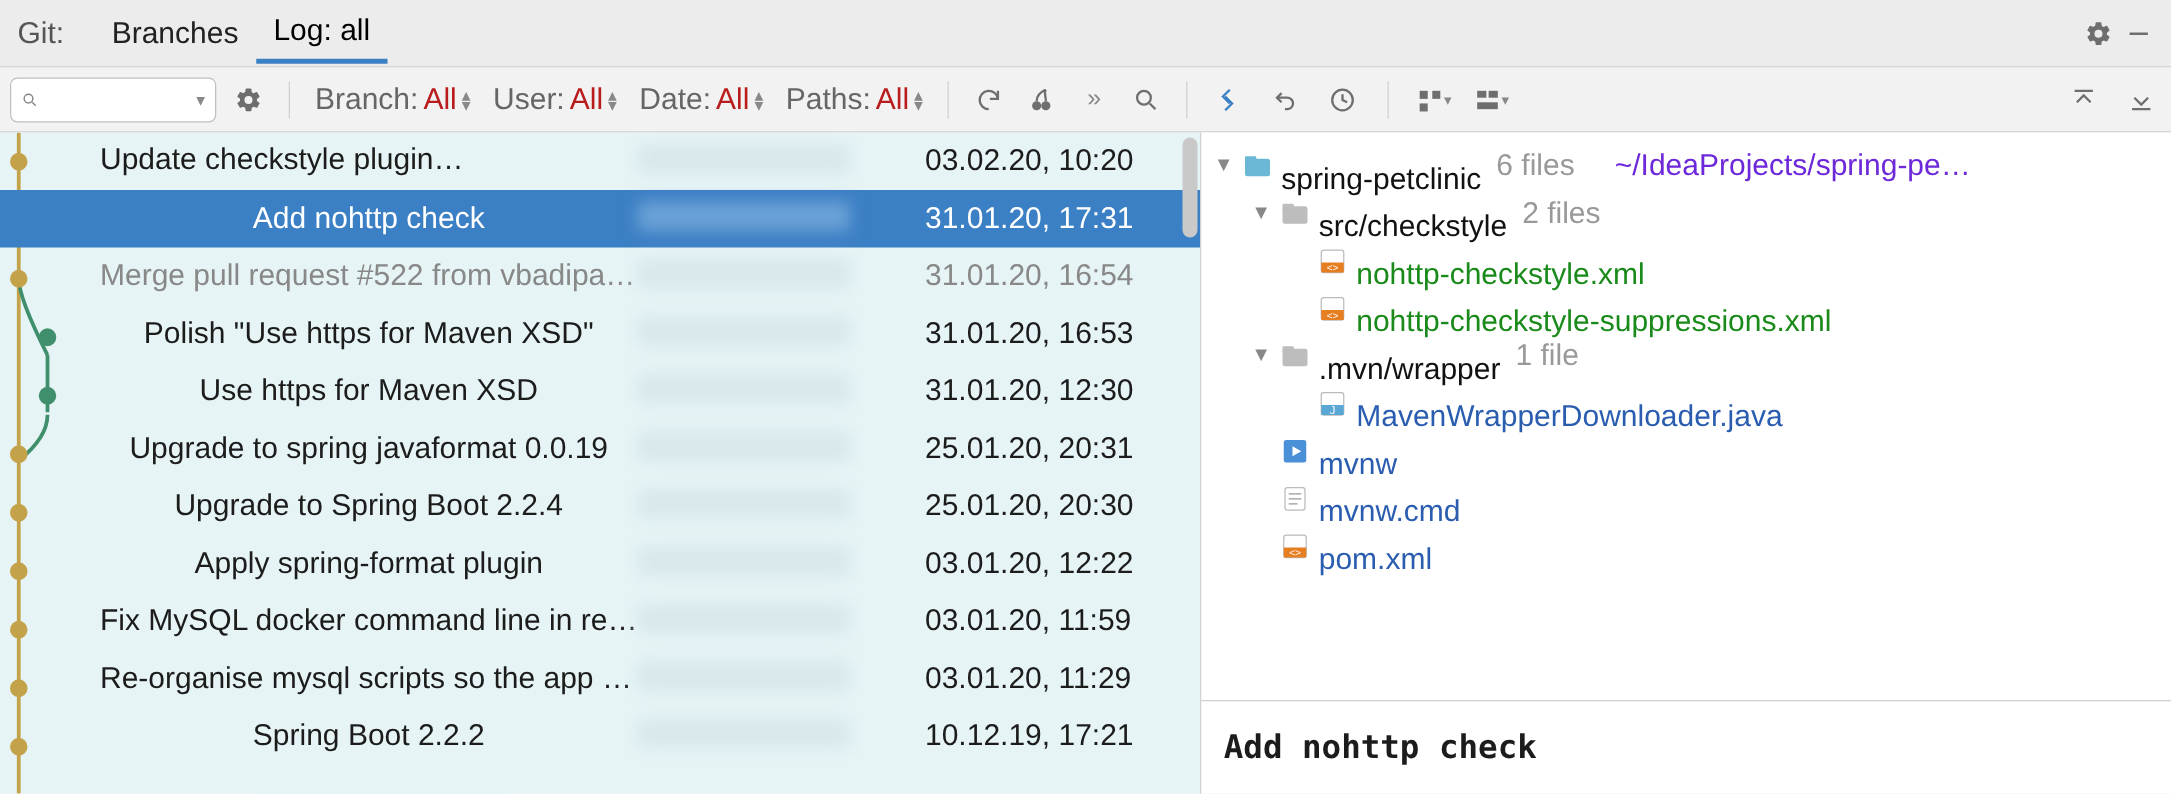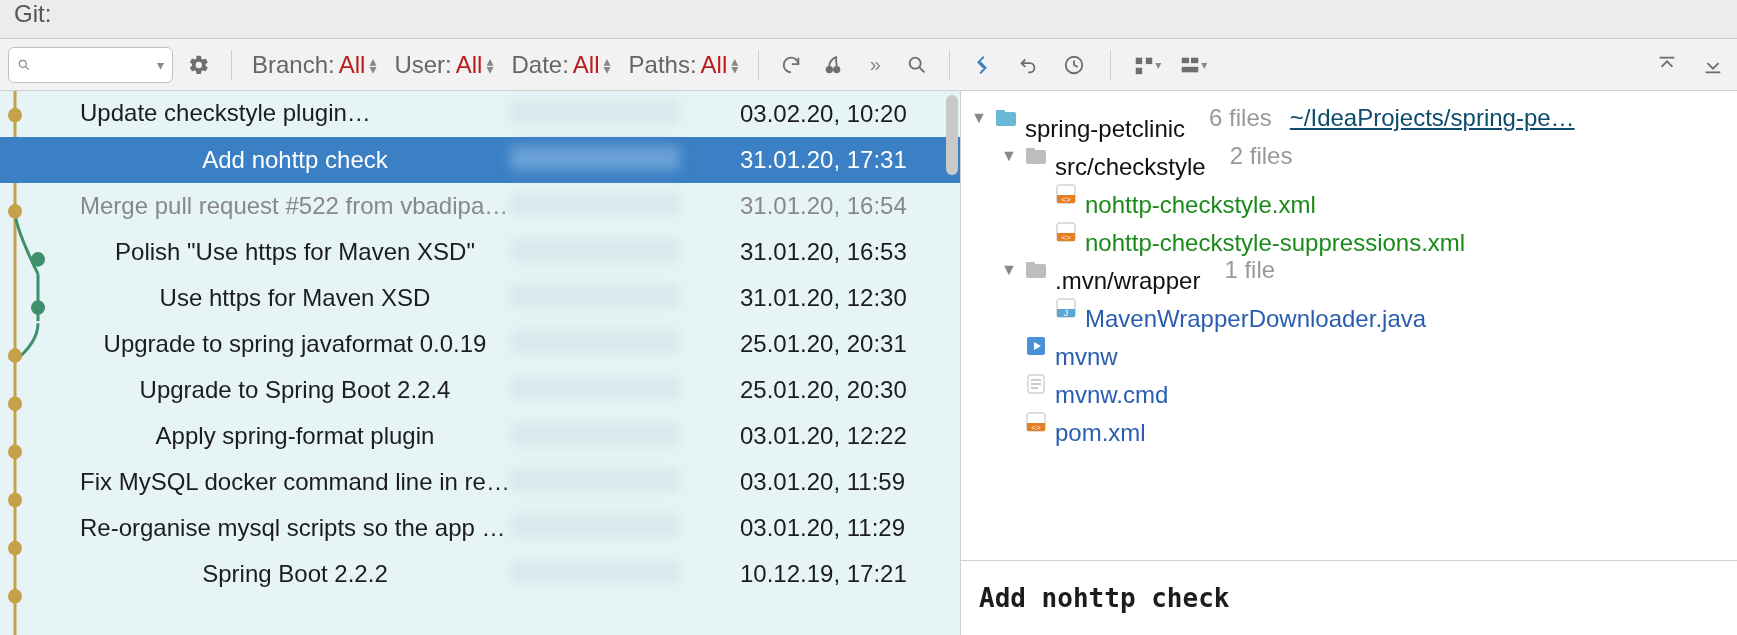--- a/index.html
+++ b/index.html
@@ -1,20 +1,20 @@
 <!DOCTYPE html>
 <html><head>
 <meta charset="utf-8">
 <style>
   * { box-sizing: border-box; margin: 0; padding: 0; }
   html, body { width: 1737px; height: 635px; font-family: -apple-system, BlinkMacSystemFont, "Segoe UI", sans-serif; font-size: 24px; color: #1c1c1c; overflow: hidden; }
   body { display: flex; flex-direction: column; background: #f2f2f2; }
 
   
-  .header { display: flex; align-items: flex-start; height: 39px; background: #ececec; border-bottom: 1px solid #d0d0d0; padding: 0 10px 0 14px; flex-direction: column; }
+  .header { display: flex; align-items: center; height: 54px; background: #ececec; border-bottom: 1px solid #d0d0d0; padding: 0 10px 0 14px; }
   .header-title { color: #555; margin-right: 24px; }
   .header-tab { padding: 8px 14px; cursor: pointer; color: #222; }
   .header-tab.active { border-bottom: 4px solid #3b7fc4; color: #000; }
   .header-spacer { flex: 1; }
   .icon-btn { width: 32px; height: 32px; display: inline-flex; align-items: center; justify-content: center; cursor: pointer; color: #6e6e6e; }
   .icon-btn svg { width: 22px; height: 22px; }
 
   
   .toolbar { display: flex; align-items: center; height: 52px; background: #f2f2f2; border-bottom: 1px solid #d0d0d0; padding: 0 8px; gap: 10px; }
   .search-box { display: flex; align-items: center; width: 165px; height: 36px; border: 1px solid #c0c0c0; border-radius: 6px; background: #fff; padding: 0 8px; gap: 6px; }
@@ -49,22 +49,22 @@
   
   .graph { position:absolute; left:0; top:0; width:60px; height:100%; }
 
   
   .tree { flex:1; padding: 8px 10px; overflow:hidden; font-size:24px; }
   .tnode { display:flex; align-items:center; height:38px; gap:8px; white-space:nowrap;}
   .twisty { width:16px; color:#888; font-size:16px; cursor:pointer; text-align:center;}
   .twisty.blank { visibility:hidden; }
   .ficon { width:22px; height:22px; display:inline-flex; align-items:center; justify-content:center; }
   .tnode .label { color:#111;margin-top:22px; }
-  .tnode .meta { color:#999; margin-left:16px; font-size:24px;}
-  .tnode .path { color:#0c4a6e; margin-left:10px;text-decoration:underline;}
+  .tnode .meta { color:#999; margin-left:4px; font-size:24px;}
+  .tnode .path { color:#6d28d9; margin-left:24px;}
   .tnode.added .label { color:#1a8a1a; }
   .tnode.modified .label { color:#2a5db0; }
   .ind0{padding-left:0px;} .ind1{padding-left:30px;} .ind2{padding-left:60px;}
 
   .commit-msg { border-top:1px solid #d0d0d0; padding:22px 18px; font-family:"SF Mono",Menlo,Consolas,monospace; font-weight:bold; font-size:26px;}
 
   .right-toolbar { display:flex; align-items:center; height:52px; border-bottom:1px solid #d0d0d0; padding:0 10px; gap:14px; background:#f2f2f2;}
   .right-toolbar .spacer{flex:1;}
 
   

